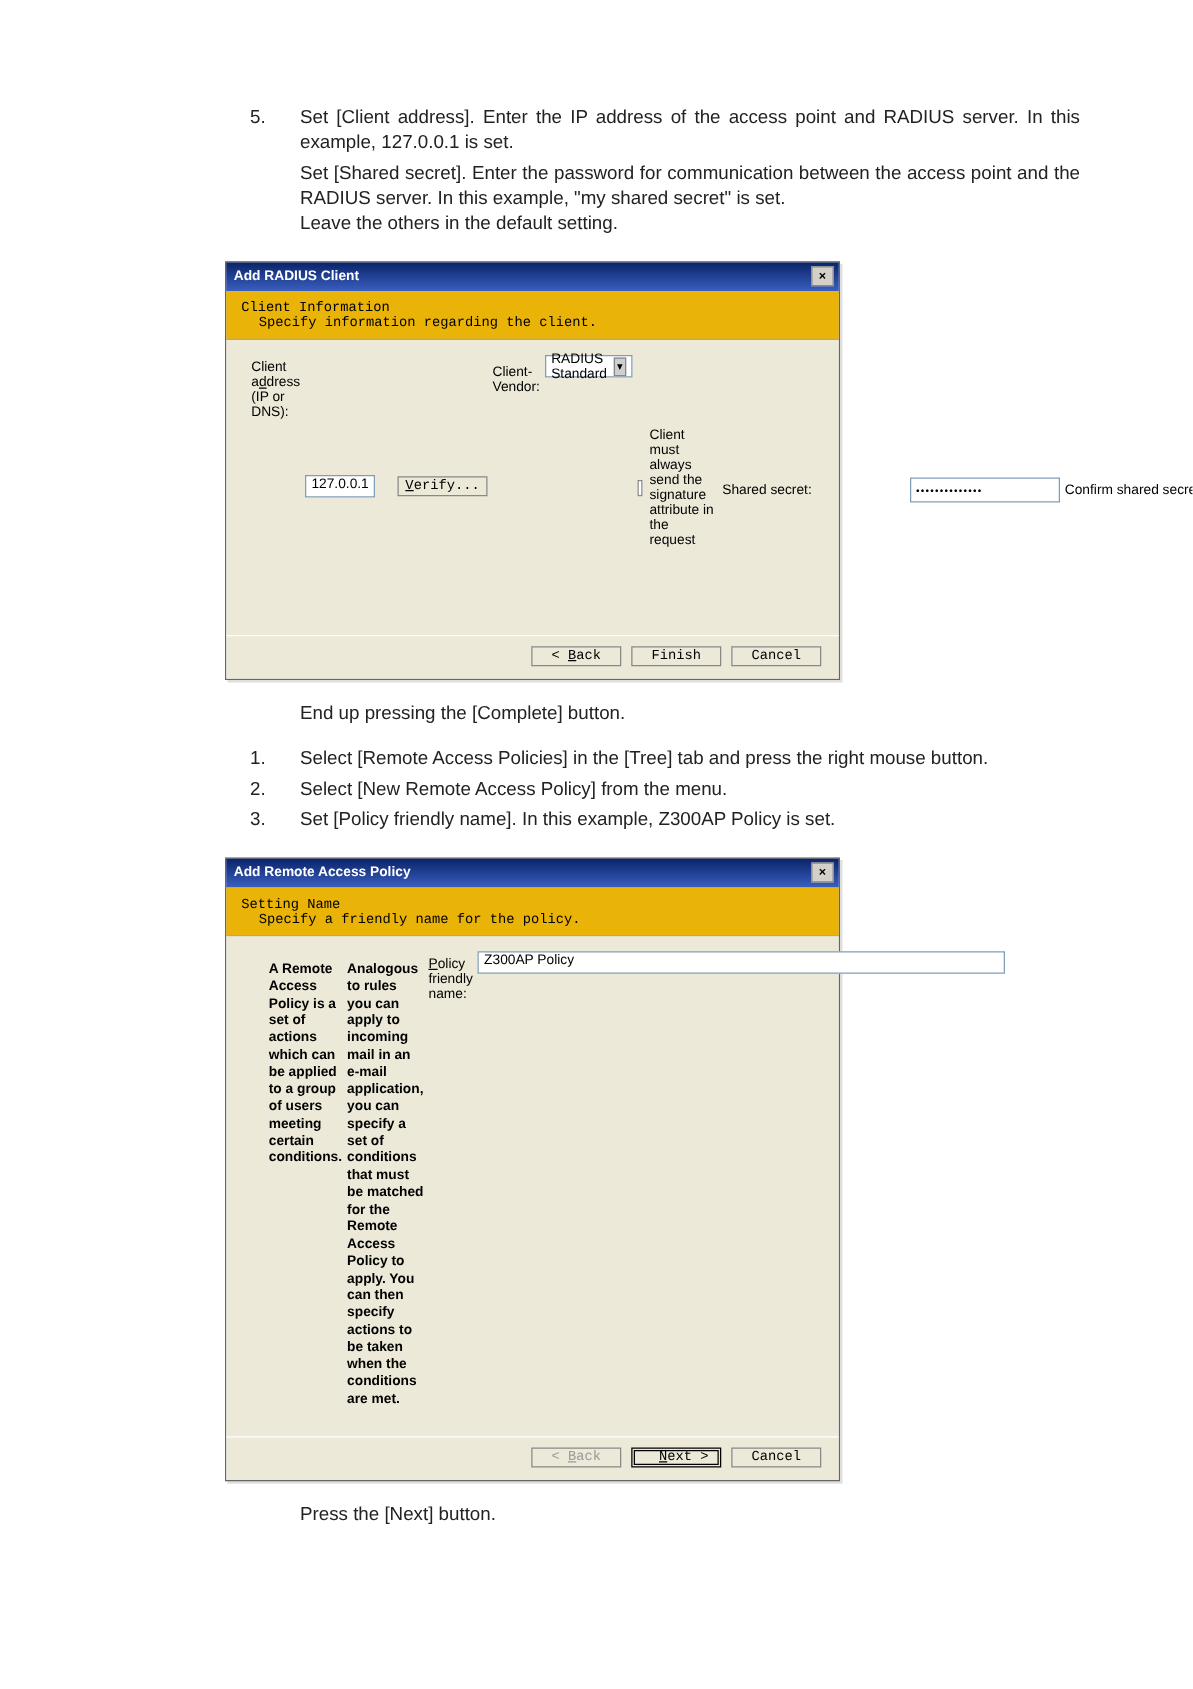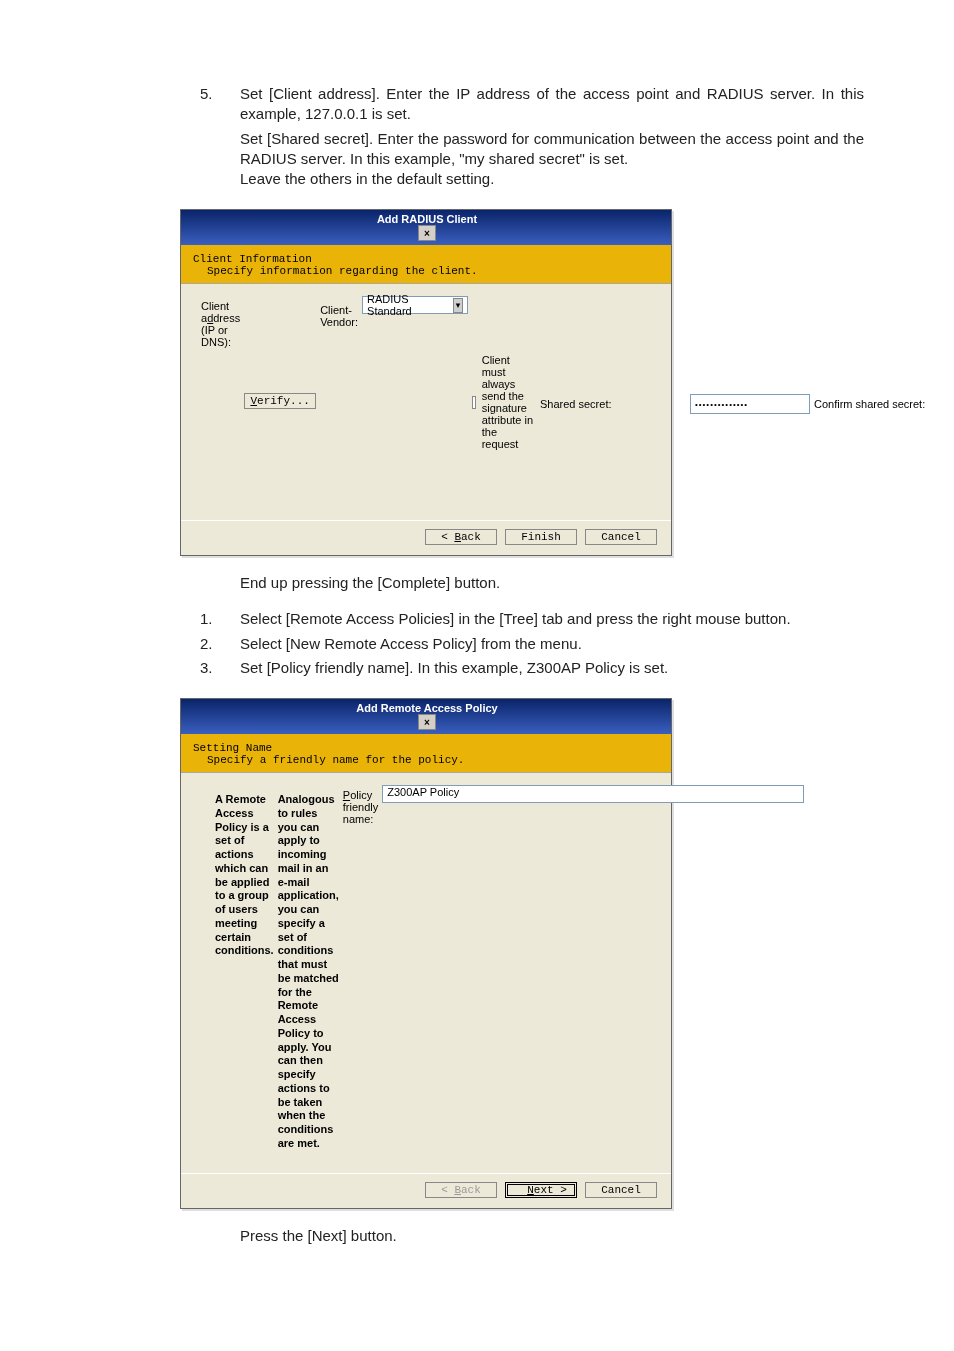--- a/index.html
+++ b/index.html
@@ -73,21 +73,20 @@
   }
   .dialog-title {
     background: linear-gradient(#0a246a, #3a5fbf);
     color: #fff;
     font-weight: bold;
     font-size: 11px;
     padding: 3px 4px 4px 6px;
     display: flex;
     align-items: center;
     justify-content: space-between;
-    flex-direction: column;
   }
   .dialog-title .x {
     width: 16px; height: 14px;
     background: #d4d0c8;
     color: #000;
     display: flex; align-items: center; justify-content: center;
     border: 1px solid #888;
     font-weight: bold;
     font-size: 10px;
   }
@@ -124,21 +123,20 @@
     background: #fff;
     border: 1px solid var(--field-border);
     height: 18px;
     box-sizing: border-box;
     padding: 0 4px;
     display: flex;
     align-items: center;
     justify-content: space-between;
     flex: 1;
     font-size: 11px;
-    gap: 36px;
   }
   .select .arrow {
     width: 15px; height: 15px;
     background: #cfcfcf;
     border: 1px solid #888;
     box-sizing: border-box;
     display: flex; align-items: center; justify-content: center;
     font-size: 9px;
   }
   .chk-row { display: flex; align-items: center; gap: 6px; margin-top: 8px; margin-bottom: 6px; }
@@ -201,20 +199,21 @@
     <div class="dialog-sub">
       <div class="sub1">Client Information</div>
       <div class="sub2">Specify information regarding the client.</div>
     </div>
     <div class="dialog-body">
 
       <div class="form-label">
         <span>Client a</span><span class="ul">d</span><span>dress (IP or DNS):</span>
       </div>
       <div class="field-row">
+        <div class="field-input">127.0.0.1</div>
         <div class="btn">
           <span></span><span style="text-decoration: underline;">V</span><span>erify...</span>
         </div>
       </div>
 
       <div class="form-label" style="margin-top:8px;">Client-Vendor:</div>
       <div class="select">
         <span>RADIUS Standard</span>
         <span class="arrow">▾</span>
       </div>

